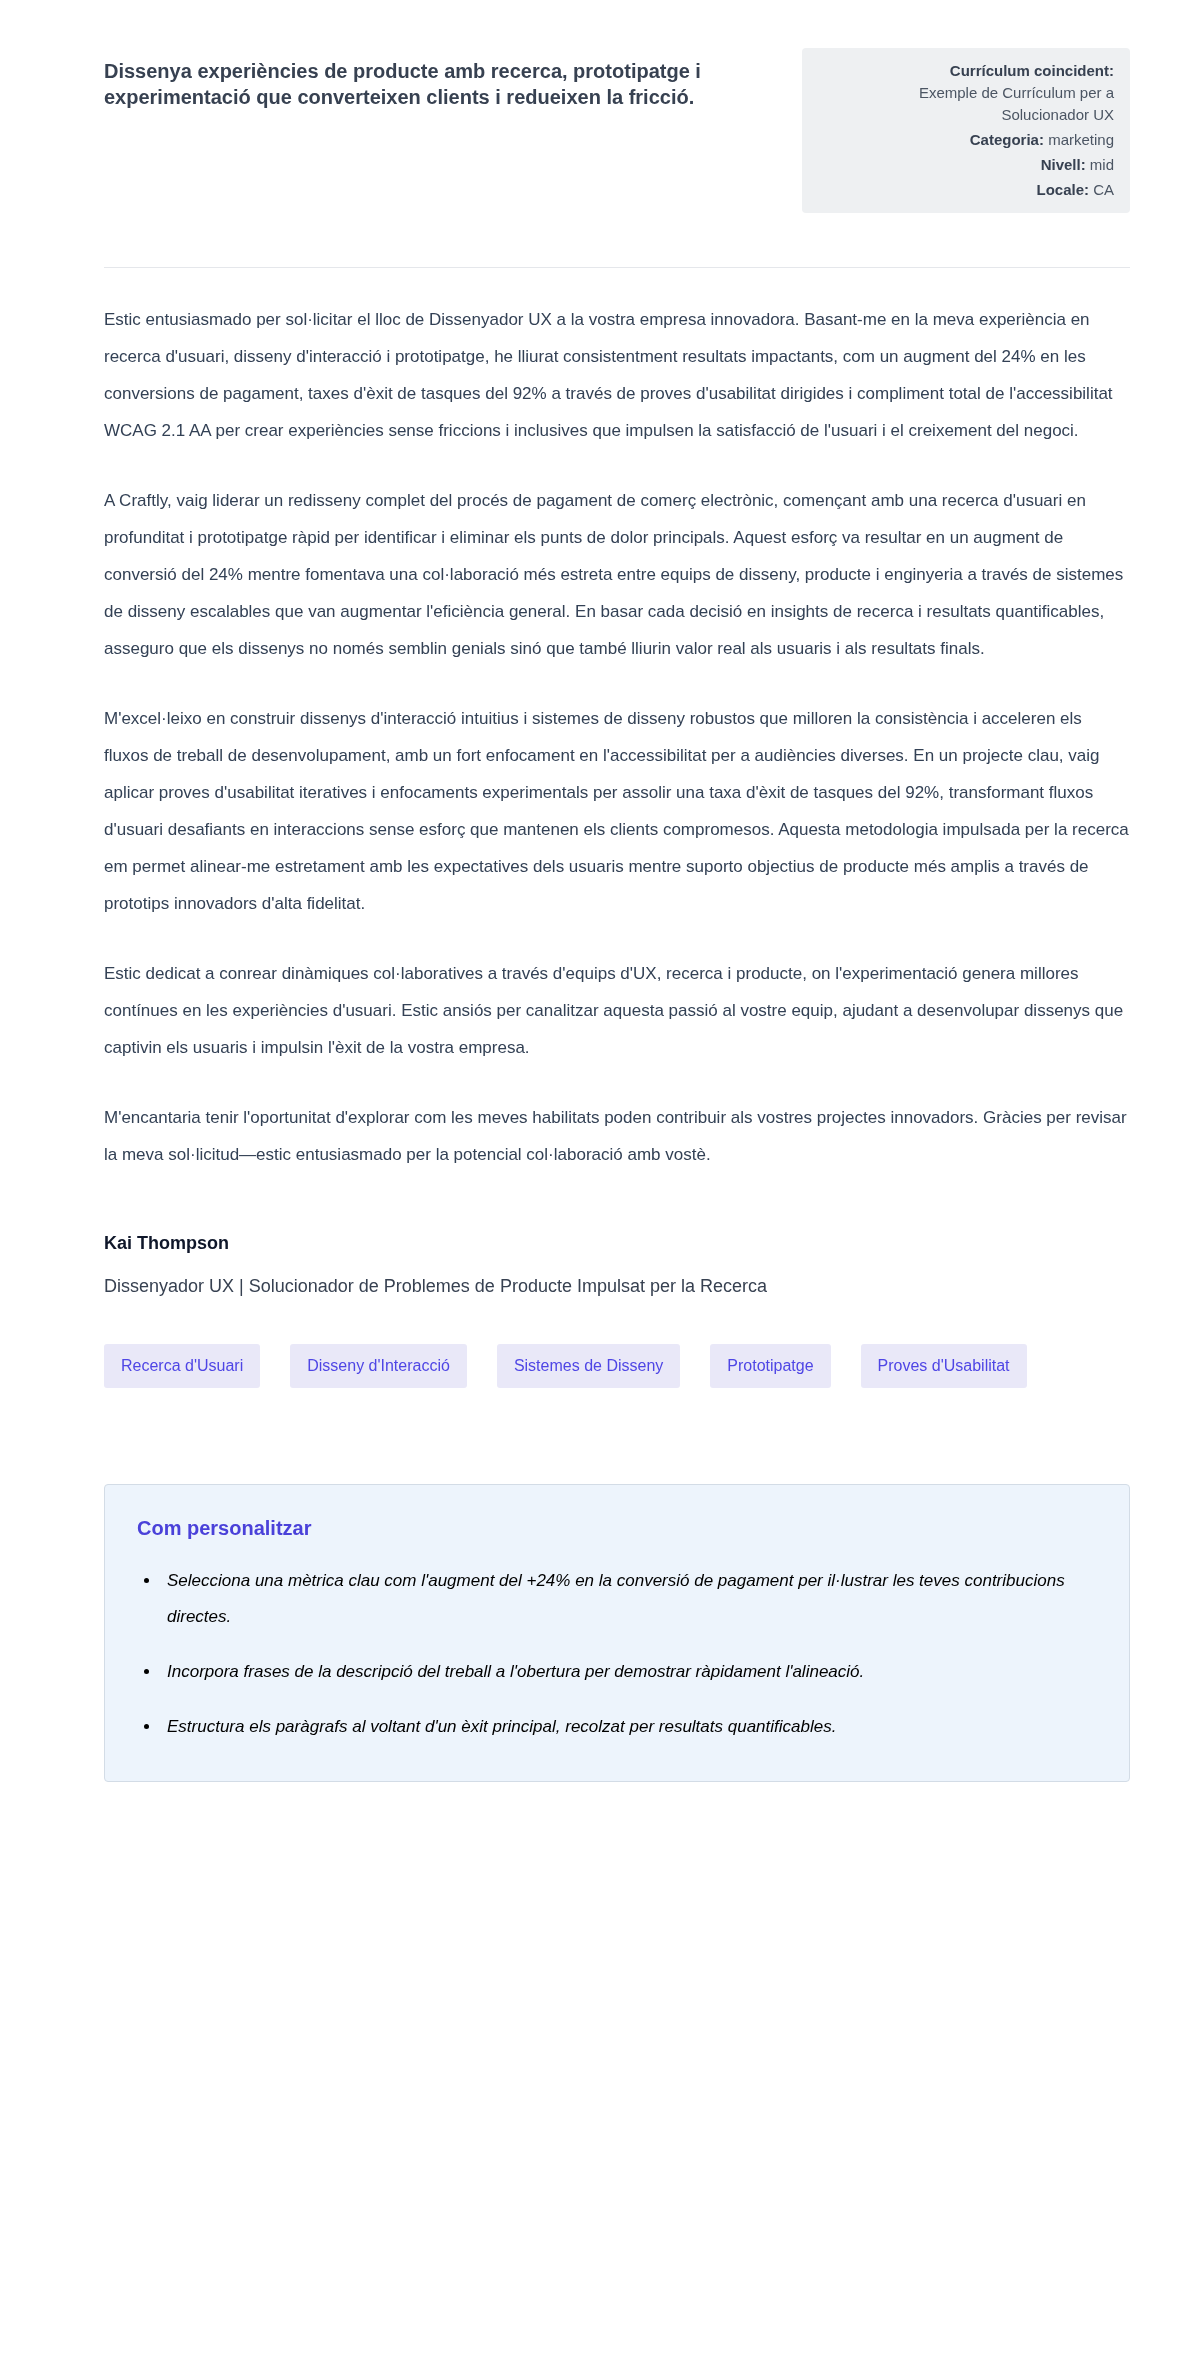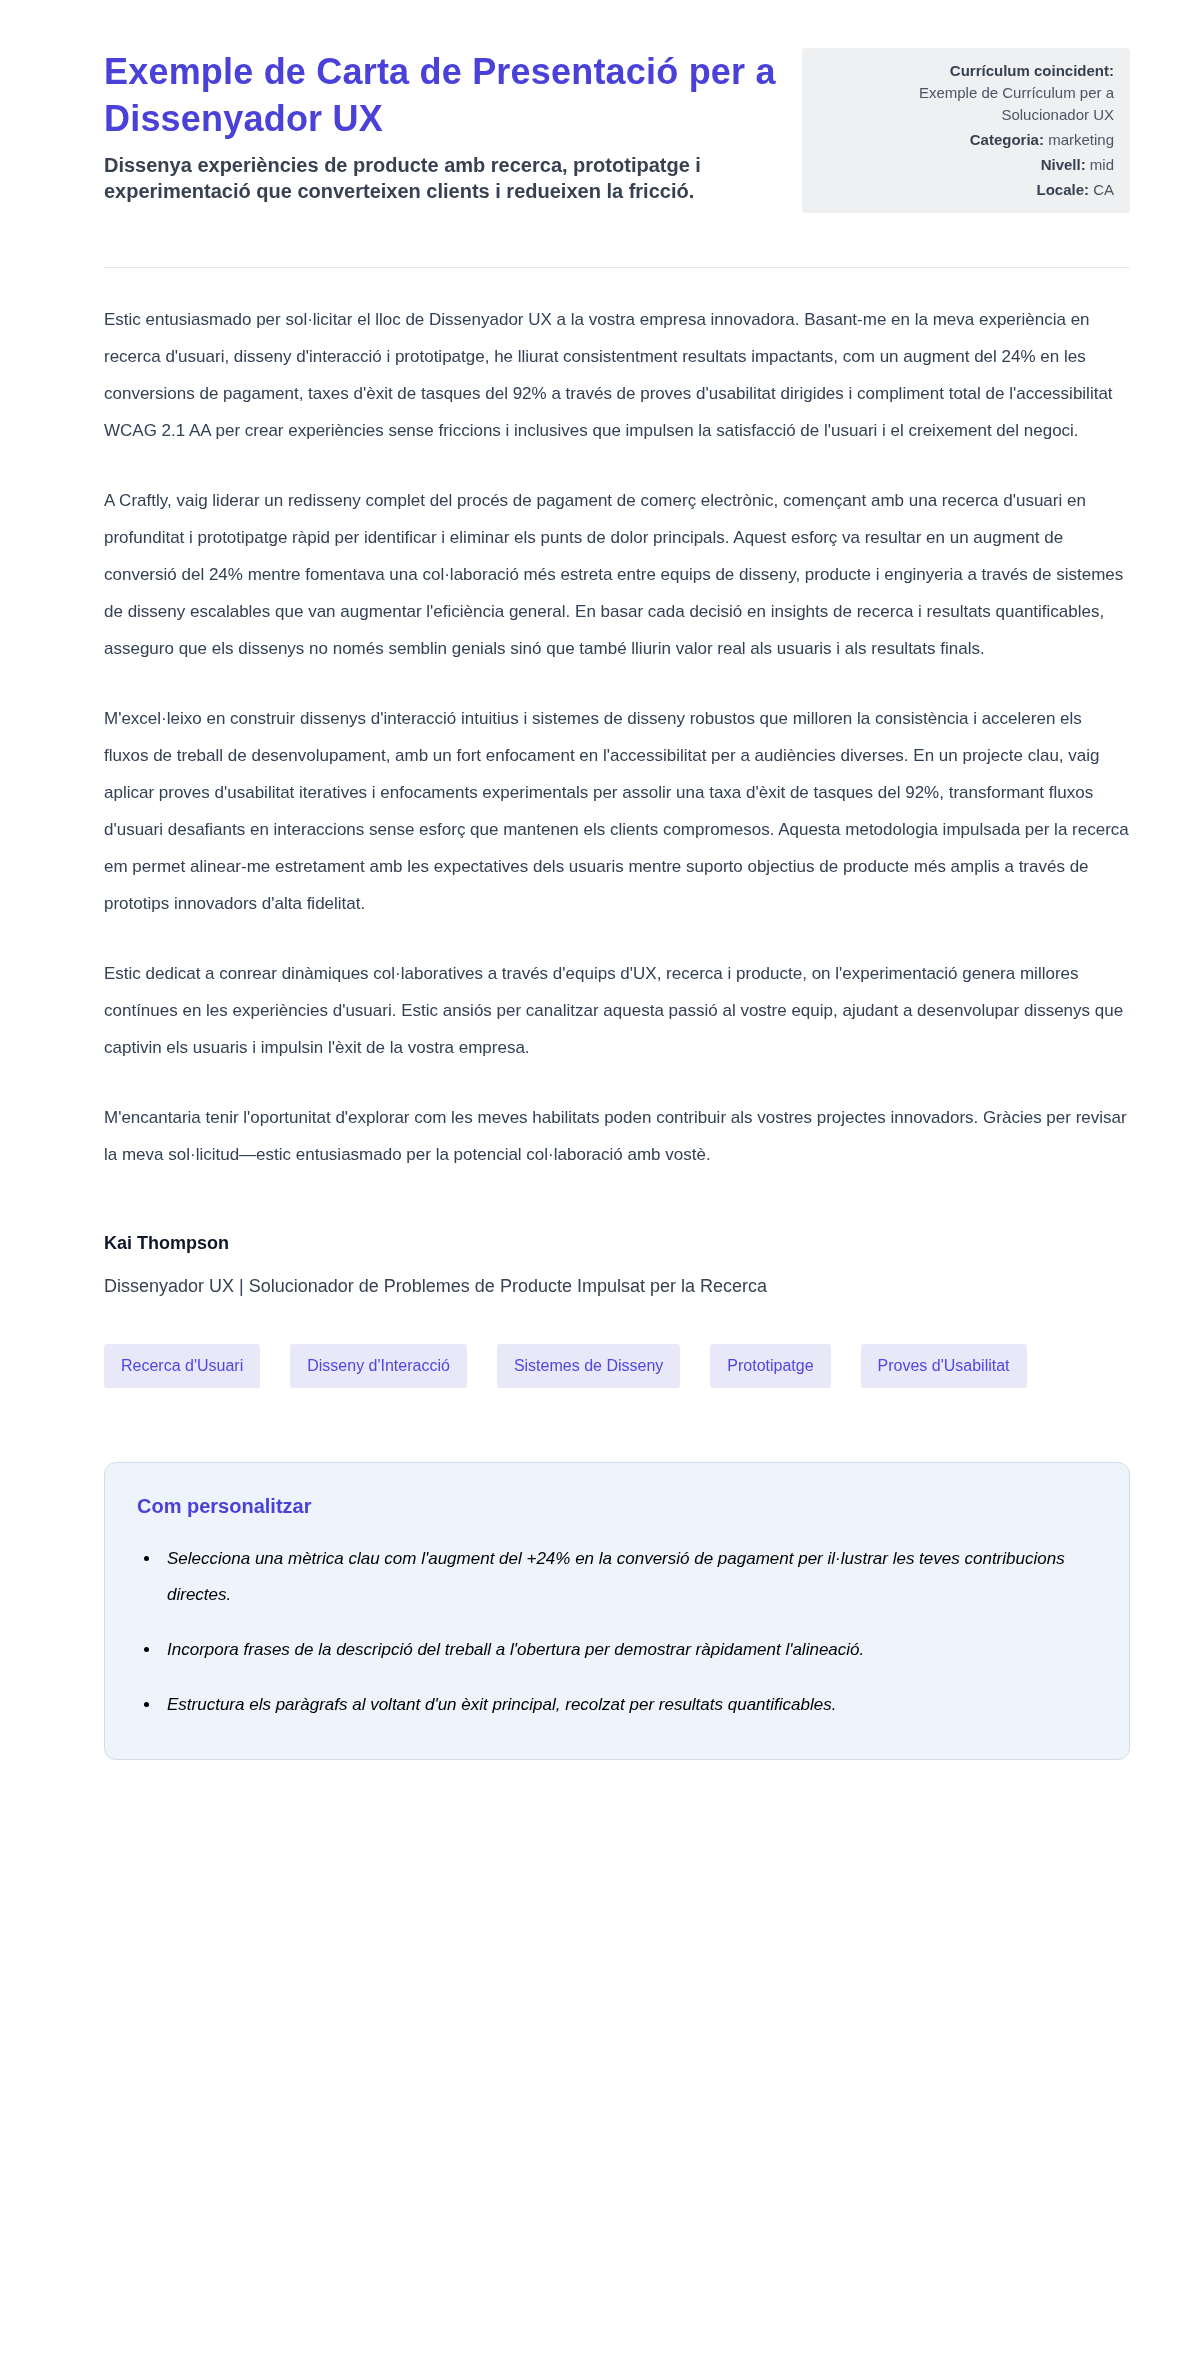--- a/index.html
+++ b/index.html
@@ -90,24 +90,24 @@
     display: inline-block;
     background: #e9e8f8;
     color: #4f46e5;
     font-size: 16px;
     line-height: 20px;
     padding: 12px 17px;
     border-radius: 3px;
     white-space: nowrap;
   }
   .tips {
-    margin-top: 74px;
+    margin-top: 96px;
     background: #edf4fc;
     border: 1px solid #d3dce6;
-    border-radius: 12px;
+    border-radius: 4px;
     padding: 30px 32px 36px 32px;
   }
   .tips h2 {
     color: #4a41d9;
     font-size: 20px;
     line-height: 26px;
     font-weight: 700;
   }
   .tips ul {
     margin-top: 22px;
@@ -125,21 +125,20 @@
   }
   .tips li:last-child { margin-bottom: 0; }
 </style>
 </head>
 <body>
 
 <div class="page">
 
   <header class="header">
     <div class="header-left">
-      <h1 class="title">Exemple de Carta de Presentació per a Dissenyador UX</h1>
       <p class="subtitle">Dissenya experiències de producte amb recerca, prototipatge i experimentació que converteixen clients i redueixen la fricció.</p>
     </div>
     <aside class="meta">
       <div>
         <span class="meta-label-block">Currículum coincident:</span>
         <span class="meta-value-block">Exemple de Currículum per a Solucionador UX</span>
       </div>
       <div class="meta-row">
         <span class="meta-label">Categoria:</span>
         <span>marketing</span>

